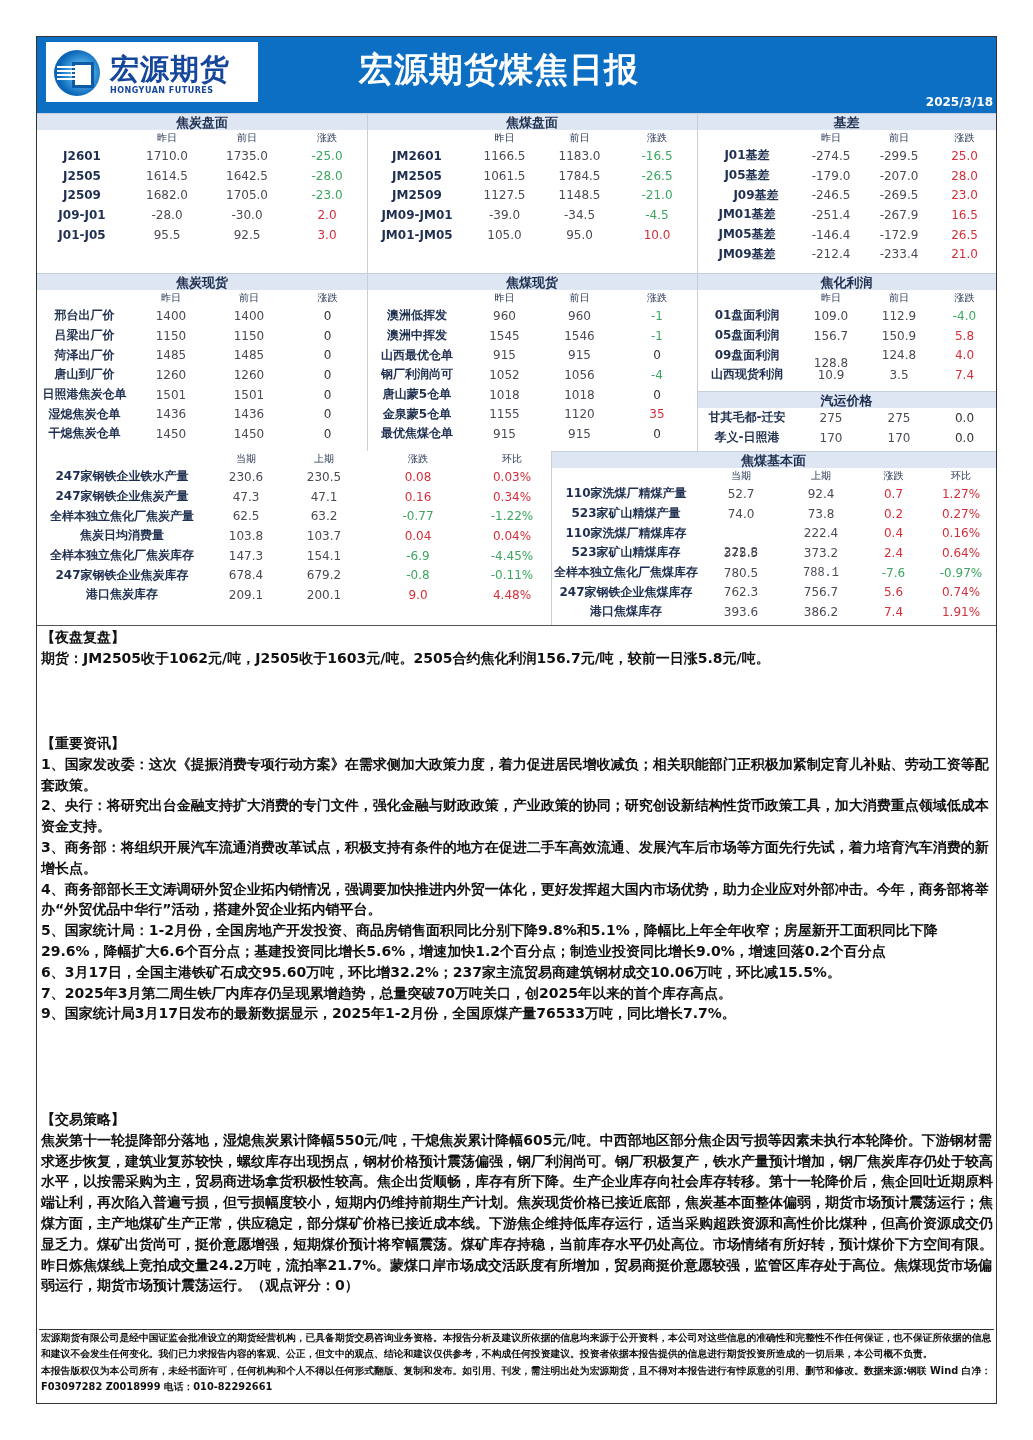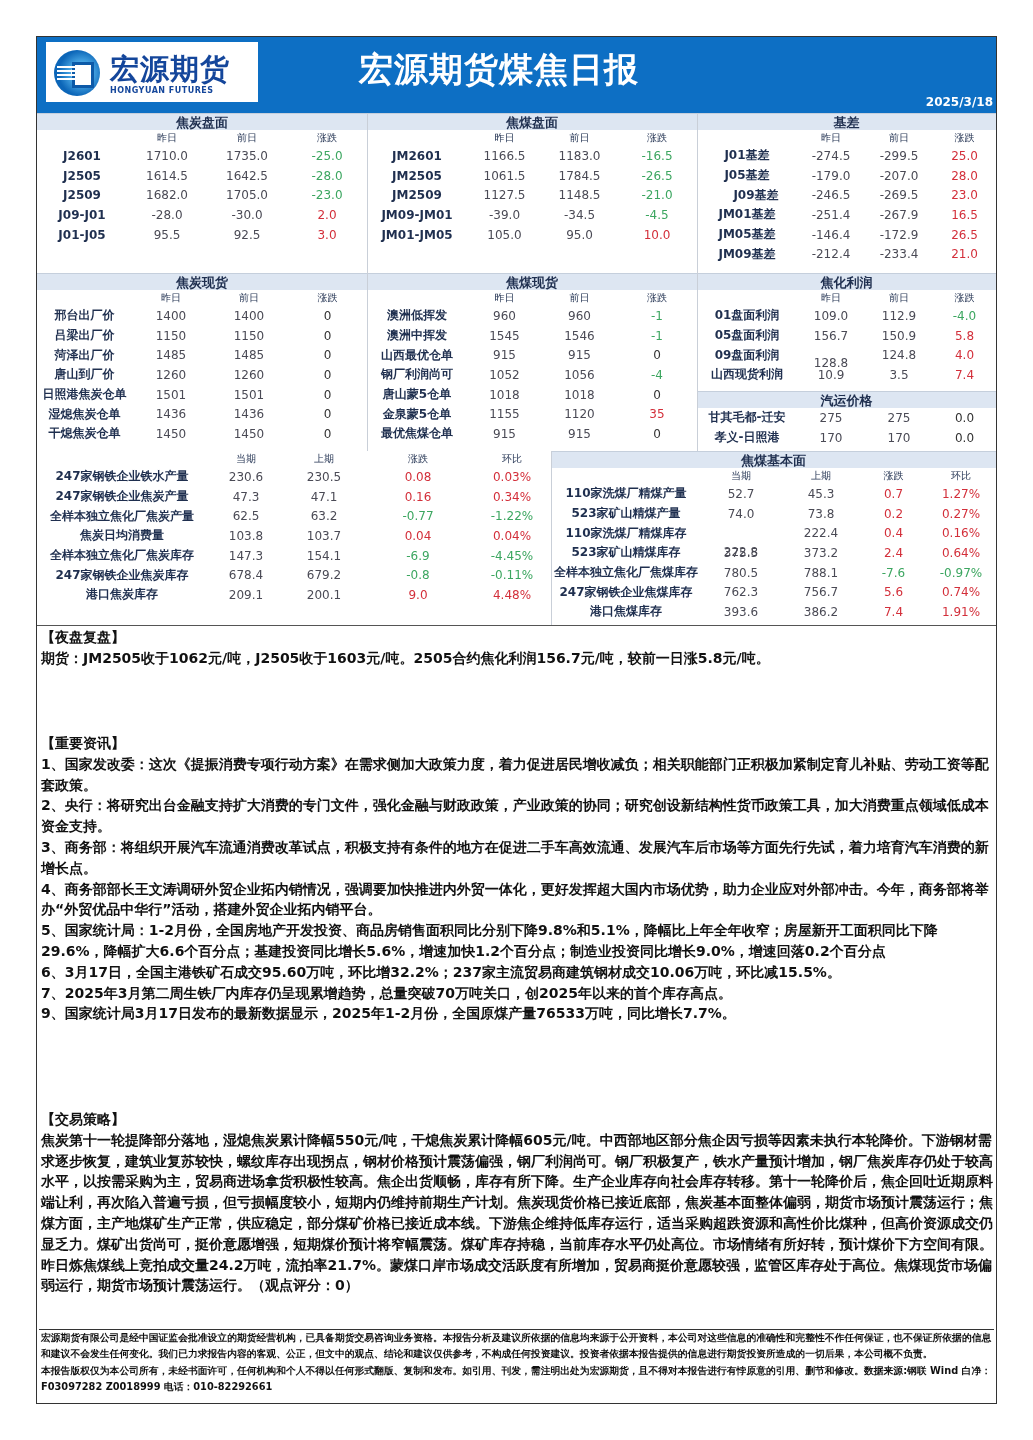--- a/index.html
+++ b/index.html
@@ -391,21 +391,21 @@
       <div class="row colh">
         <span style="width: 150px;"></span>
         <span style="width: 80px;">当期</span>
         <span style="width: 80px;">上期</span>
         <span style="width: 65px;">涨跌</span>
         <span style="width: 70px;">环比</span>
       </div>
       <div class="row">
         <span class="lbl" style="width: 150px;">110家洗煤厂精煤产量</span>
         <span class="num" style="width: 80px;">52.7</span>
-        <span class="num" style="width: 80px;">45.3</span>
+        <span class="num" style="width: 80px;">92.4</span>
         <span class="up" style="width: 65px;">0.7</span>
         <span class="up" style="width: 70px;">1.27%</span>
       </div>
       <div class="row">
         <span class="lbl" style="width: 150px;">523家矿山精煤产量</span>
         <span class="num" style="width: 80px;">74.0</span>
         <span class="num" style="width: 80px;">73.8</span>
         <span class="up" style="width: 65px;">0.2</span>
         <span class="up" style="width: 70px;">0.27%</span>
       </div>
@@ -419,21 +419,21 @@
       <div class="row">
         <span class="lbl" style="width: 150px;">523家矿山精煤库存</span>
         <span class="num" style="width: 80px;">375.5</span>
         <span class="num" style="width: 80px;">373.2</span>
         <span class="up" style="width: 65px;">2.4</span>
         <span class="up" style="width: 70px;">0.64%</span>
       </div>
       <div class="row">
         <span class="lbl" style="width: 150px;">全样本独立焦化厂焦煤库存</span>
         <span class="num" style="width: 80px;">780.5</span>
-        <span class="num" style="width: 80px;">788.1</span>
+        <span class="num" style="width: 80px; font-family: Liberation Mono, monospace;">788.1</span>
         <span class="dn" style="width: 65px;">-7.6</span>
         <span class="dn" style="width: 70px;">-0.97%</span>
       </div>
       <div class="row">
         <span class="lbl" style="width: 150px;">247家钢铁企业焦煤库存</span>
         <span class="num" style="width: 80px;">762.3</span>
         <span class="num" style="width: 80px;">756.7</span>
         <span class="up" style="width: 65px;">5.6</span>
         <span class="up" style="width: 70px;">0.74%</span>
       </div>

